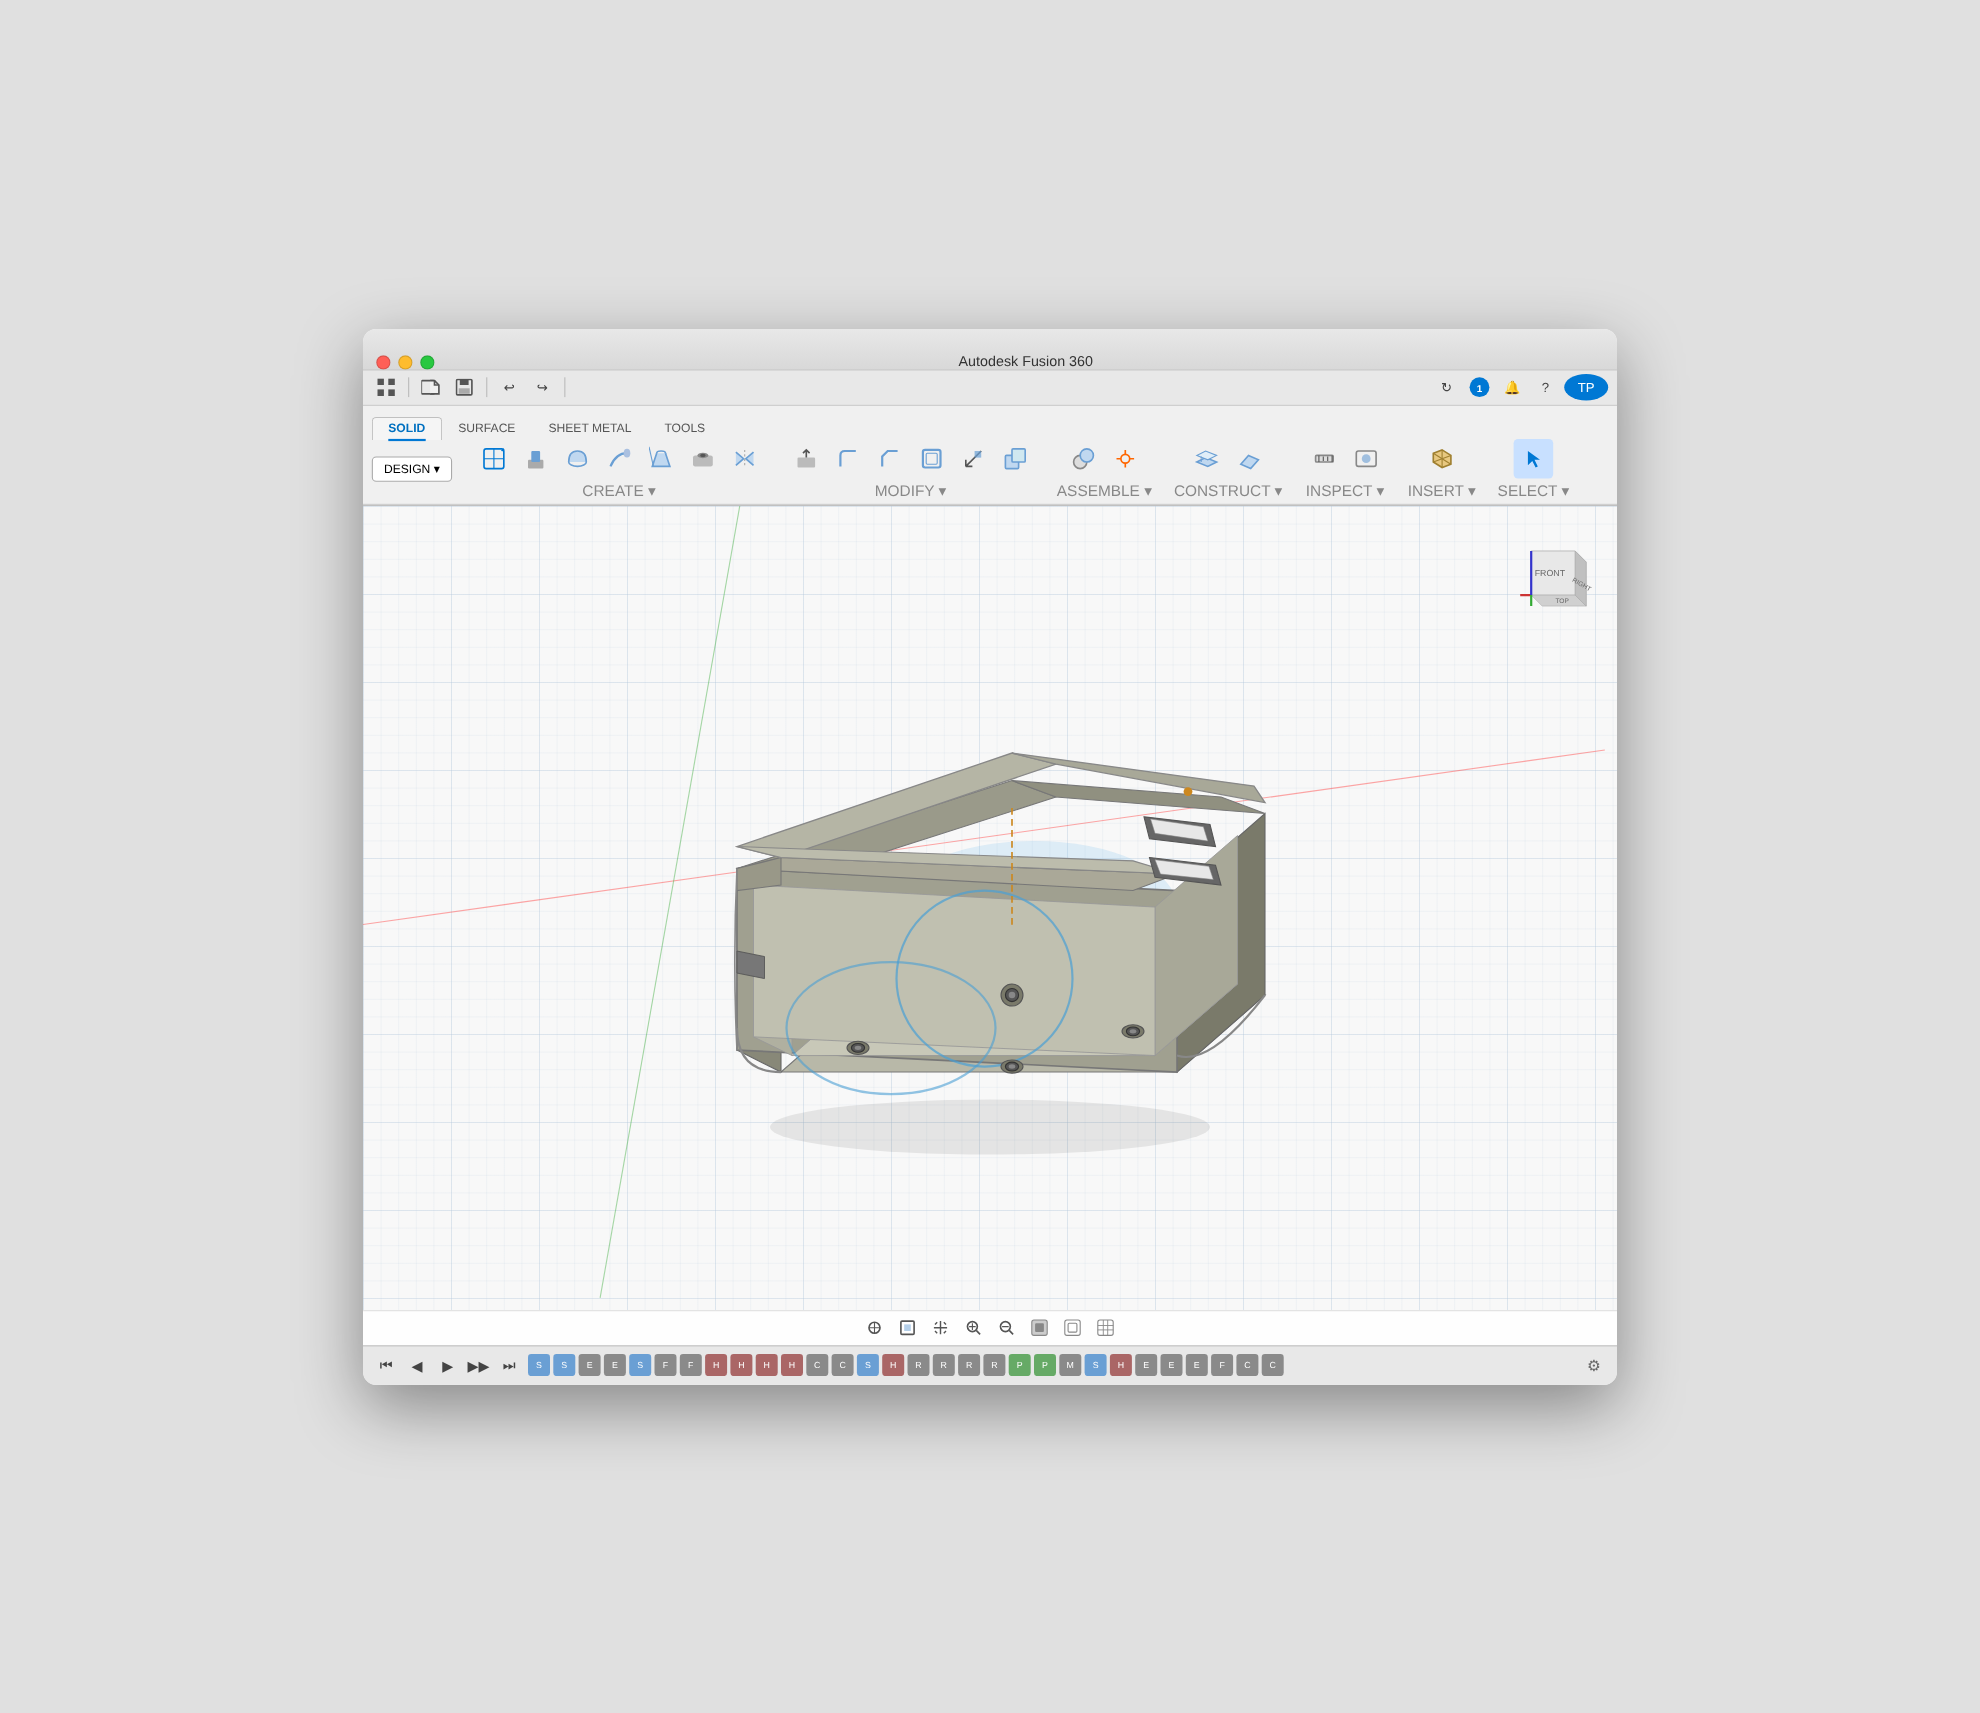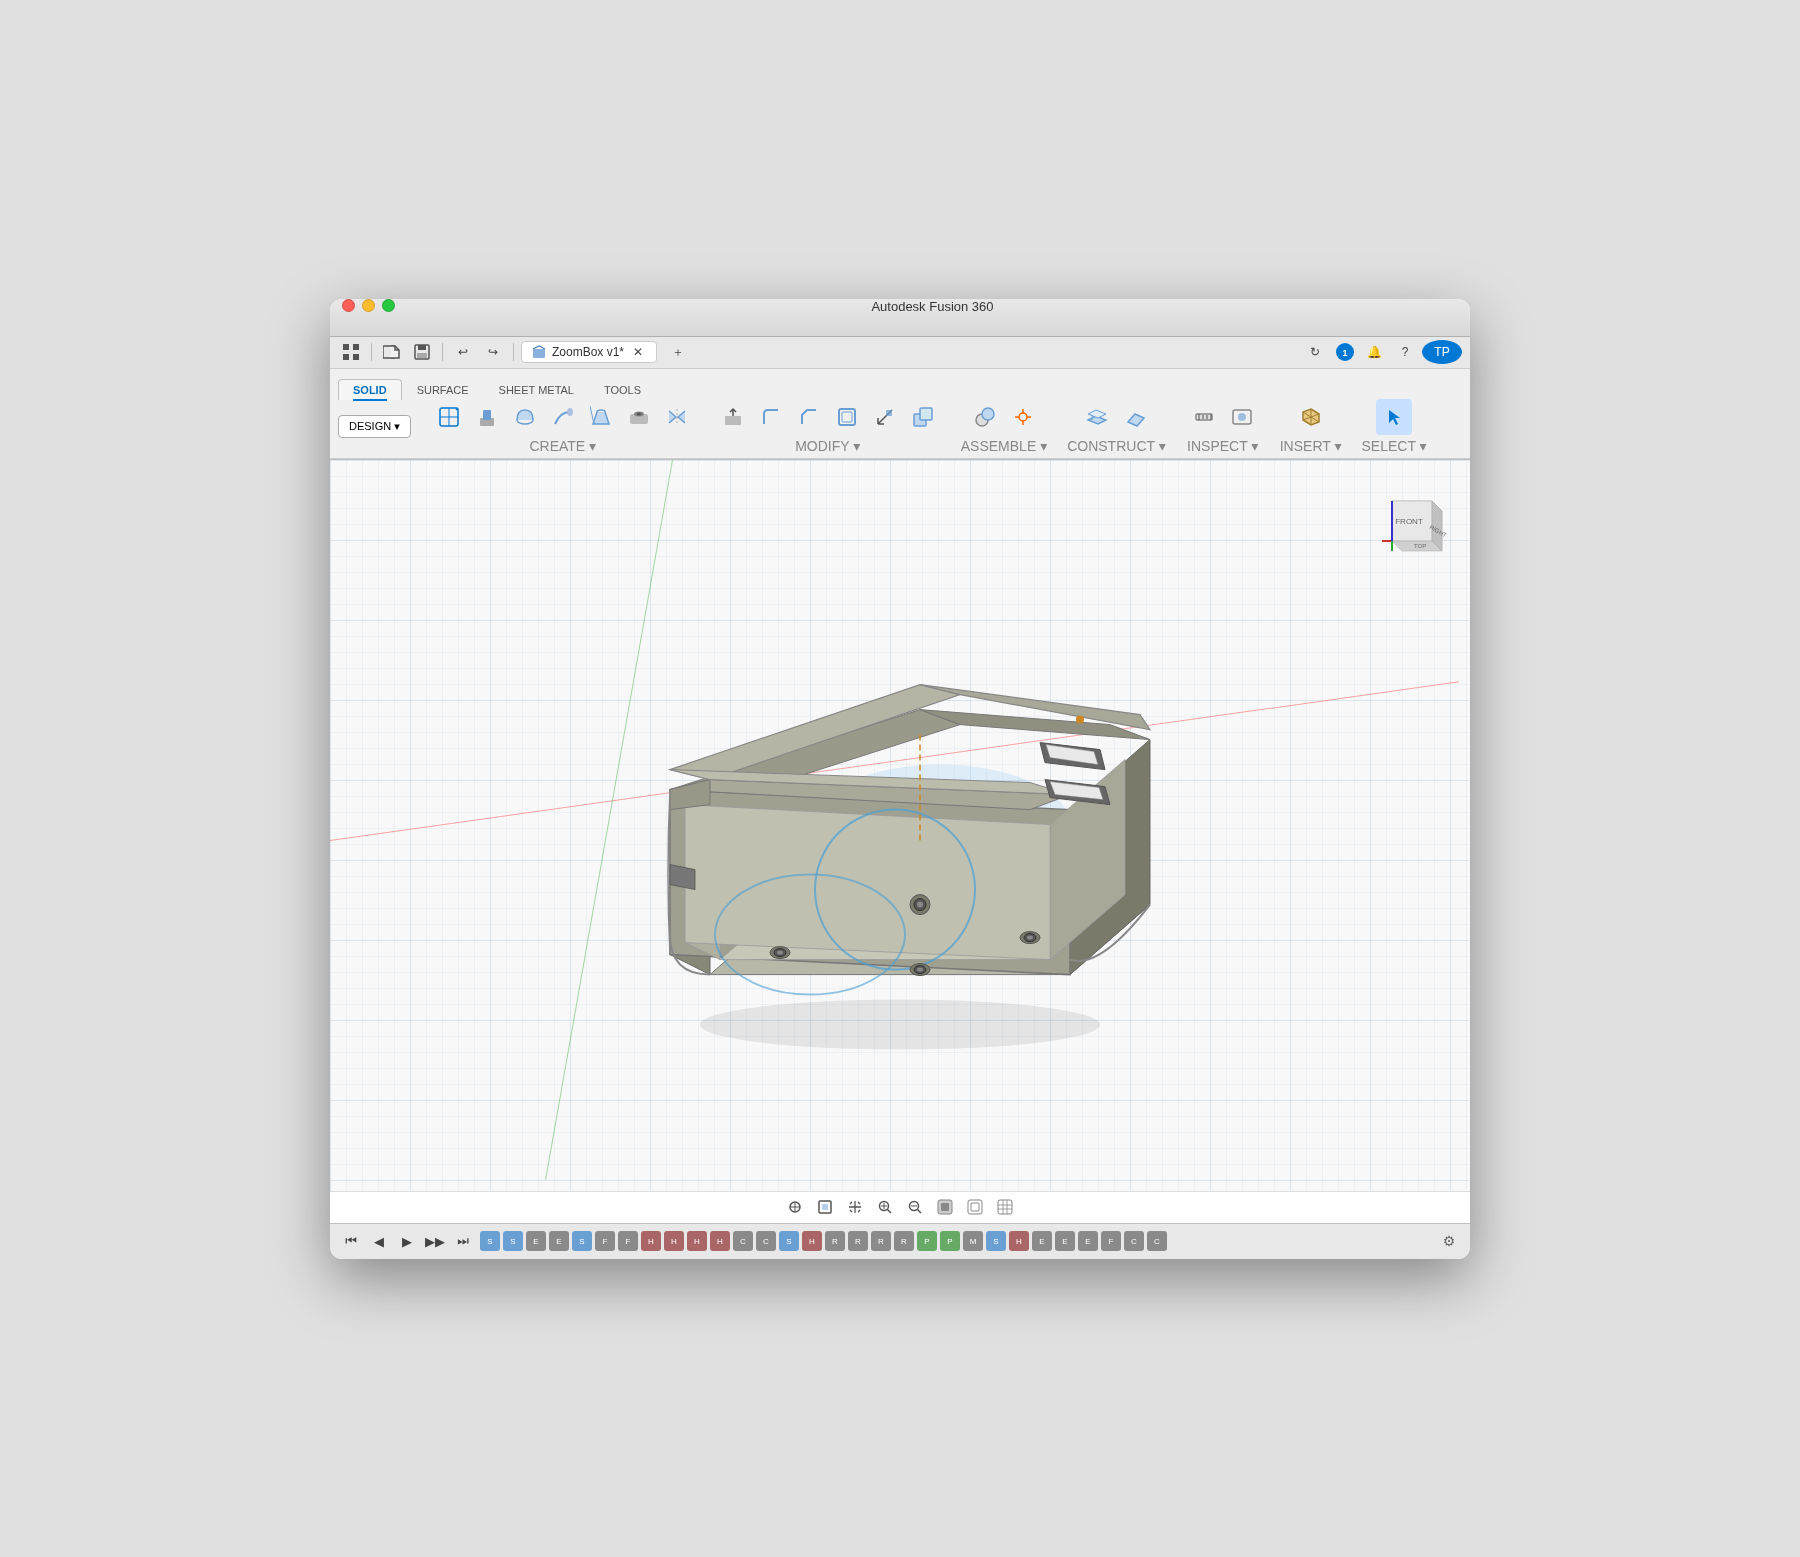--- a/index.html
+++ b/index.html
@@ -21,21 +21,21 @@
       display: flex;
       flex-direction: column;
       overflow: hidden;
     }
     
     .titlebar {
       height: 38px;
       background: linear-gradient(to bottom, #e8e8e8, #d8d8d8);
       border-bottom: 1px solid #b0b0b0;
       display: flex;
-      align-items: flex-start;
+      align-items: flex-end;
       padding: 0 12px;
       flex-shrink: 0;
     }
     .traffic-lights {
       display: flex;
       gap: 7px;
       margin-right: 12px;
     }
     .traffic-light {
       width: 13px;
@@ -344,31 +344,20 @@
             <rect x="1" y="1" width="14" height="14" rx="1" fill="none" stroke="#555" stroke-width="1.5"></rect>
             <rect x="4" y="1" width="8" height="5" fill="#555"></rect>
             <rect x="3" y="9" width="10" height="5" fill="#aaa"></rect>
           </svg>
       </div>
       <div class="t1-sep"></div>
       <div class="t1-icon">↩</div>
       <div class="t1-icon">↪</div>
       <div class="t1-sep"></div>
 
-      <div style="flex:1; display:flex; align-items:center; gap:8px;">
-        <div style="display:flex; align-items:center; background:#fff; border:1px solid #ccc; border-radius:4px; padding:2px 10px; gap:6px; font-size:12px; color:#333;">
-          <svg width="14" height="14" viewBox="0 0 14 14">
-              <rect x="1" y="4" width="12" height="9" rx="1" fill="#6a9fd4" opacity="0.8"></rect>
-              <path d="M1 4 L7 1 L13 4" fill="none" stroke="#4a7fb4" stroke-width="1.2"></path>
-            </svg>
-          <span>ZoomBox v1*</span>
-          <div class="t1-icon" style="width:16px;height:16px;">✕</div>
-        </div>
-        <div class="t1-icon">＋</div>
-      </div>
 
       <div style="display:flex; gap:4px; align-items:center; margin-left:auto;">
         <div class="t1-icon">↻</div>
         <div class="t1-icon">
           <svg width="20" height="20" viewBox="0 0 20 20">
               <circle cx="10" cy="10" r="9" fill="#0078d4"></circle>
               <text x="10" y="14" text-anchor="middle" fill="white" font-size="9" font-weight="bold">1</text>
             </svg>
         </div>
         <div class="t1-icon">🔔</div>

